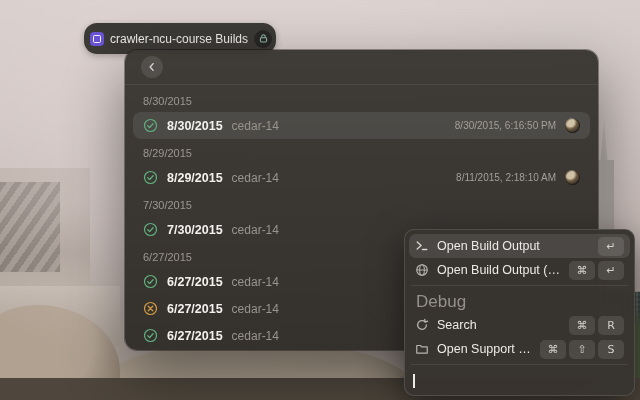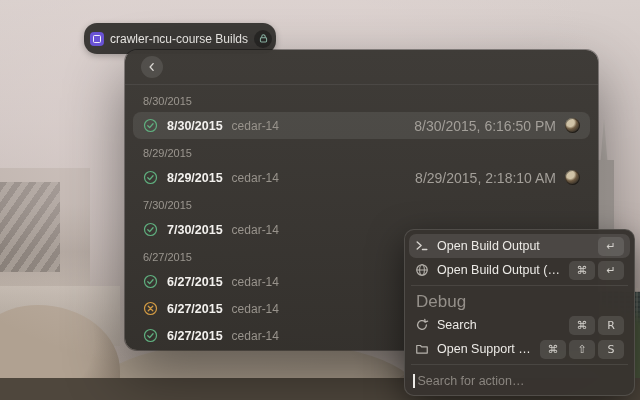--- a/index.html
+++ b/index.html
@@ -38,21 +38,21 @@
   .win-header{height:34px;flex:0 0 auto;display:flex;align-items:center;padding:0 16px;border-bottom:1px solid rgba(255,255,255,0.07);}
   .back-btn{width:22px;height:22px;border-radius:50%;background:rgba(255,255,255,0.1);display:flex;align-items:center;justify-content:center;cursor:pointer;}
 
   .list{flex:1;padding:2px 8px 0;overflow:hidden;}
   .group-label{padding:9px 10px 5px;font-size:11px;color:#9b968f;line-height:1;}
   .row{height:27px;display:flex;align-items:center;gap:9px;padding:0 10px;border-radius:8px;}
   .row.selected{background:rgba(255,255,255,0.085);}
   .row .title{font-size:12.5px;font-weight:bold;color:#f3f1ee;white-space:nowrap;}
   .row .subtitle{font-size:12px;color:#98938c;white-space:nowrap;text-align:center;}
   .row .spacer{flex:1;}
-  .row .time{font-size:14px;color:#a39f99;white-space:nowrap;}
+  .row .time{font-size:10px;color:#a39f99;white-space:nowrap;}
   .avatar{width:15px;height:15px;border-radius:50%;flex:0 0 auto;background:radial-gradient(circle at 35% 30%,#cfc2a6 0 28%,#6e5b43 45%,#2e2a24 75%);box-shadow:inset 0 0 0 1px rgba(0,0,0,0.4);}
   .status{width:15px;height:15px;flex:0 0 auto;display:flex;}
 
   
   .panel{position:absolute;right:5px;bottom:4px;width:221px;background:rgba(56,52,48,0.99);border:1px solid rgba(255,255,255,0.13);border-radius:10px;box-shadow:0 12px 34px rgba(0,0,0,0.5);padding:4px;display:flex;flex-direction:column;}
   .action-row{height:24px;border-radius:7px;display:flex;align-items:center;gap:8px;padding:0 6px;cursor:pointer;}
   .action-row.selected{background:rgba(255,255,255,0.1);}
   .action-row .a-label{font-size:12.5px;color:#eceae6;white-space:nowrap;flex:1;overflow:hidden;text-overflow:ellipsis;}
   .keys{display:flex;gap:3px;margin-left:auto;}
   .key{min-width:20px;height:19px;padding:0 3px;border-radius:5px;background:rgba(255,255,255,0.11);color:#d3d0cb;font-size:11px;display:flex;align-items:center;justify-content:center;font-family:"DejaVu Sans",sans-serif;}
@@ -131,21 +131,21 @@
       <div class="row">
         <span class="status">
           <svg width="15" height="15" viewBox="0 0 16 16">
               <circle cx="8" cy="8" r="6.4" fill="none" stroke="#5fae7e" stroke-width="1.3"></circle>
               <path d="M5.1 8.3 l2 2 3.6-4.2" fill="none" stroke="#5fae7e" stroke-width="1.4" stroke-linecap="round" stroke-linejoin="round"></path>
             </svg>
         </span>
         <span class="title">8/29/2015</span>
         <span class="subtitle">cedar-14</span>
         <span class="spacer"></span>
-        <span class="time">8/29/2015, 2:18:10 AM</span>
+        <span class="time">8/11/2015, 2:18:10 AM</span>
         <span class="avatar"></span>
       </div>
 
       <div class="group-label">7/30/2015</div>
       <div class="row">
         <span class="status">
           <svg width="15" height="15" viewBox="0 0 16 16">
               <circle cx="8" cy="8" r="6.4" fill="none" stroke="#5fae7e" stroke-width="1.3"></circle>
               <path d="M5.1 8.3 l2 2 3.6-4.2" fill="none" stroke="#5fae7e" stroke-width="1.4" stroke-linecap="round" stroke-linejoin="round"></path>
             </svg>
@@ -252,18 +252,17 @@
         <span class="key">⌘</span>
         <span class="key">⇧</span>
         <span class="key">S</span>
       </span>
     </div>
 
     <div class="panel-divider"></div>
 
     <div class="panel-search">
       <span class="caret"></span>
-      <span class="search-text">Search for action…</span>
     </div>
 
   </div>
 
 </div>
 
 </body></html>

